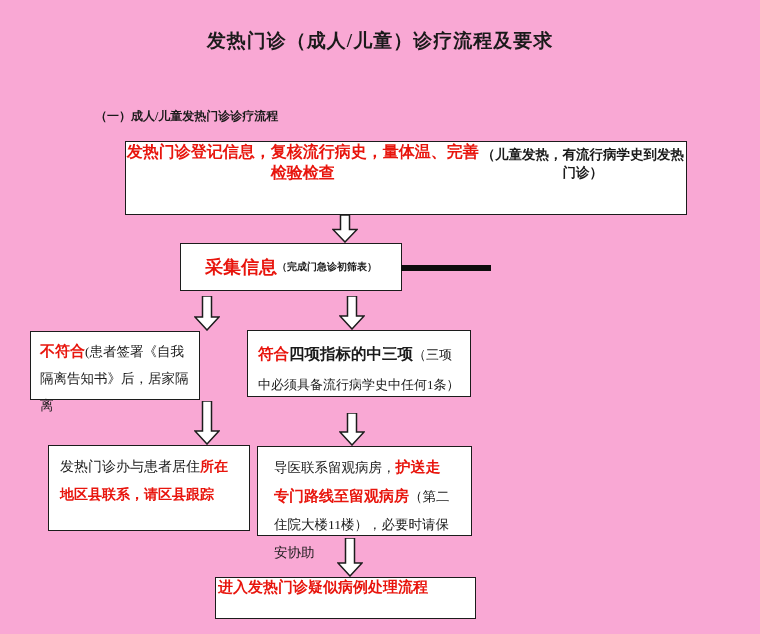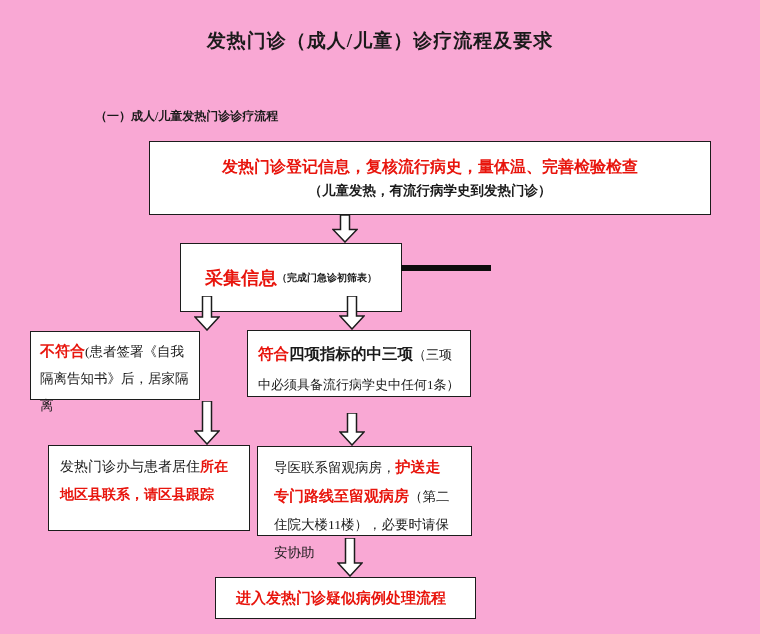--- a/index.html
+++ b/index.html
@@ -26,28 +26,28 @@
     font-weight: 700;
     margin-left: 15px;
   }
   .fbox {
     position: absolute;
     background: #ffffff;
     border: 1.5px solid #1c1c1c;
     box-sizing: border-box;
   }
   .box-registration {
-    left: 149px; top: 141px; width: 562px; height: 74px;
+    left: 125px; top: 141px; width: 562px; height: 74px;
     text-align: center;
-    display: flex; flex-direction: column; justify-content: center;
+    display: flex; justify-content: center;
   }
   .box-registration .line1 { font-size: 16px; font-weight: 700; }
   .box-registration .line2 { font-size: 13.5px; font-weight: 700; margin-top: 4px; }
   .box-collect {
-    left: 180px; top: 243px; width: 222px; height: 69px;
+    left: 180px; top: 243px; width: 222px; height: 48px;
     display: flex; align-items: center; justify-content: center;
   }
   .box-collect .main { font-size: 18px; font-weight: 700; }
   .box-collect .sub { font-size: 10px; font-weight: 600; text-align: center; }
   .box-info {
     left: 490px; top: 226px; width: 238px; height: 273px;
     border-width: 1px;
     padding: 9px 10px;
     font-size: 13.5px;
     line-height: 25.5px;
@@ -81,22 +81,22 @@
   .box-ward {
     left: 257px; top: 446px; width: 215px; height: 90px;
     padding: 6px 16px;
     font-size: 13.5px;
     line-height: 28px;
     box-sizing: border-box;
   }
   .box-ward .red { font-size: 15px; font-weight: 700; }
   .box-final {
     left: 215px; top: 577px; width: 261px; height: 42px;
-    display: flex; align-items: center;
-    padding-left: 20px;
+    display: flex; 
+    padding-left: 2px;
     font-size: 15px;
     font-weight: 700;
   }
   .red-text { color: #e8150d; }
   .connector-thick {
     left: 401px; top: 265px; width: 90px; height: 6px;
     background: #0d0d0d;
   }
   .arrow svg { display: block; }
 </style>

